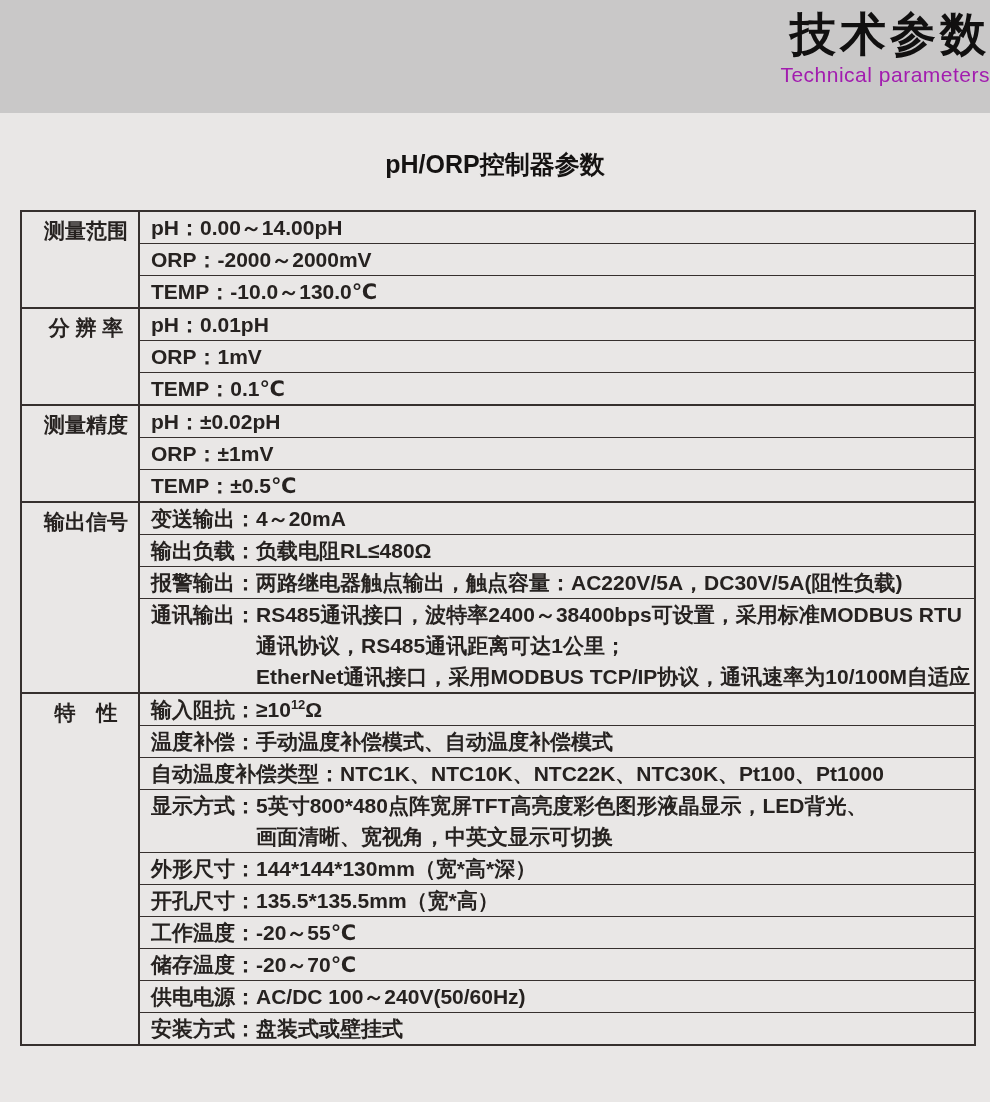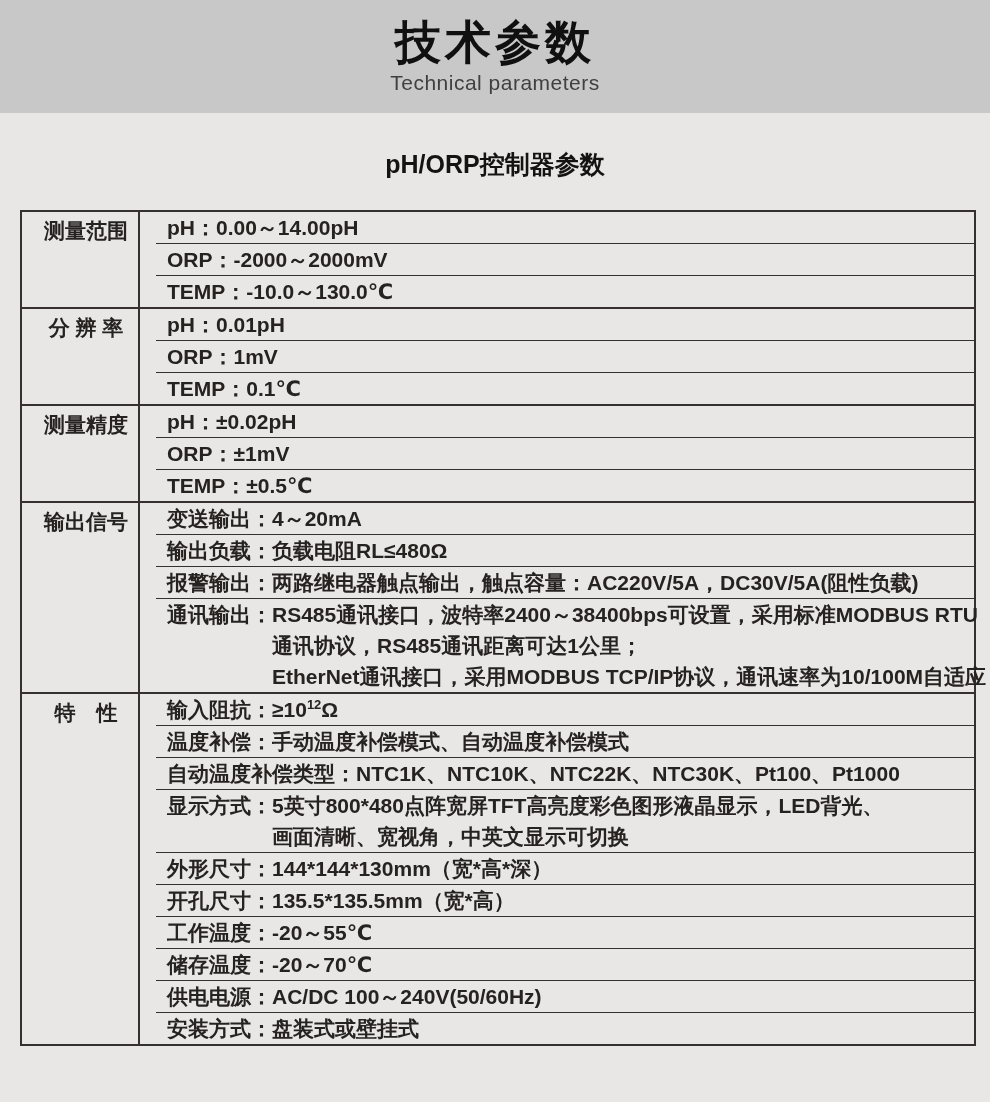--- a/index.html
+++ b/index.html
@@ -15,34 +15,34 @@
     height: 1102px;
     background: var(--bg);
     font-family: "Liberation Sans", "DejaVu Sans", sans-serif;
     color: var(--ink);
     overflow: hidden;
   }
   
   .banner {
     height: 113px;
     background: var(--banner);
-    text-align: center;
-    padding-top: 16px;
+    text-align: right;
+    padding-top: 8px;
   }
   .banner h1 {
     font-size: 46px;
     font-weight: 700;
     letter-spacing: 4px;
     color: #111010;
     line-height: 52px;
   }
   .banner .subtitle {
     font-size: 21px;
     font-weight: 400;
-    color: #404040;
+    color: #a21caf;
     letter-spacing: 0.5px;
     margin-top: 3px;
   }
   
   .section-title {
     margin-top: 36px;
     text-align: center;
     font-size: 25px;
     font-weight: 700;
     color: #151312;
@@ -61,21 +61,21 @@
     flex: 0 0 118px;
     border-right: 2px solid var(--line);
     padding-top: 3px;
     text-align: center;
     font-size: 21px;
     font-weight: 600;
     line-height: 31px;
     white-space: pre;
     padding-left: 12px;
   }
-  .rows { flex: 1 1 auto; min-width: 0; padding-left: 16px; }
+  .rows { flex: 1 1 auto; min-width: 0; }
   .row + .row { border-top: 1.5px solid var(--line); }
   .line {
     font-size: 21px;
     font-weight: 600;
     line-height: 31px;
     padding-left: 11px;
     white-space: nowrap;
   }
   .line.cont { padding-left: 116px; }
   sup.exp {

